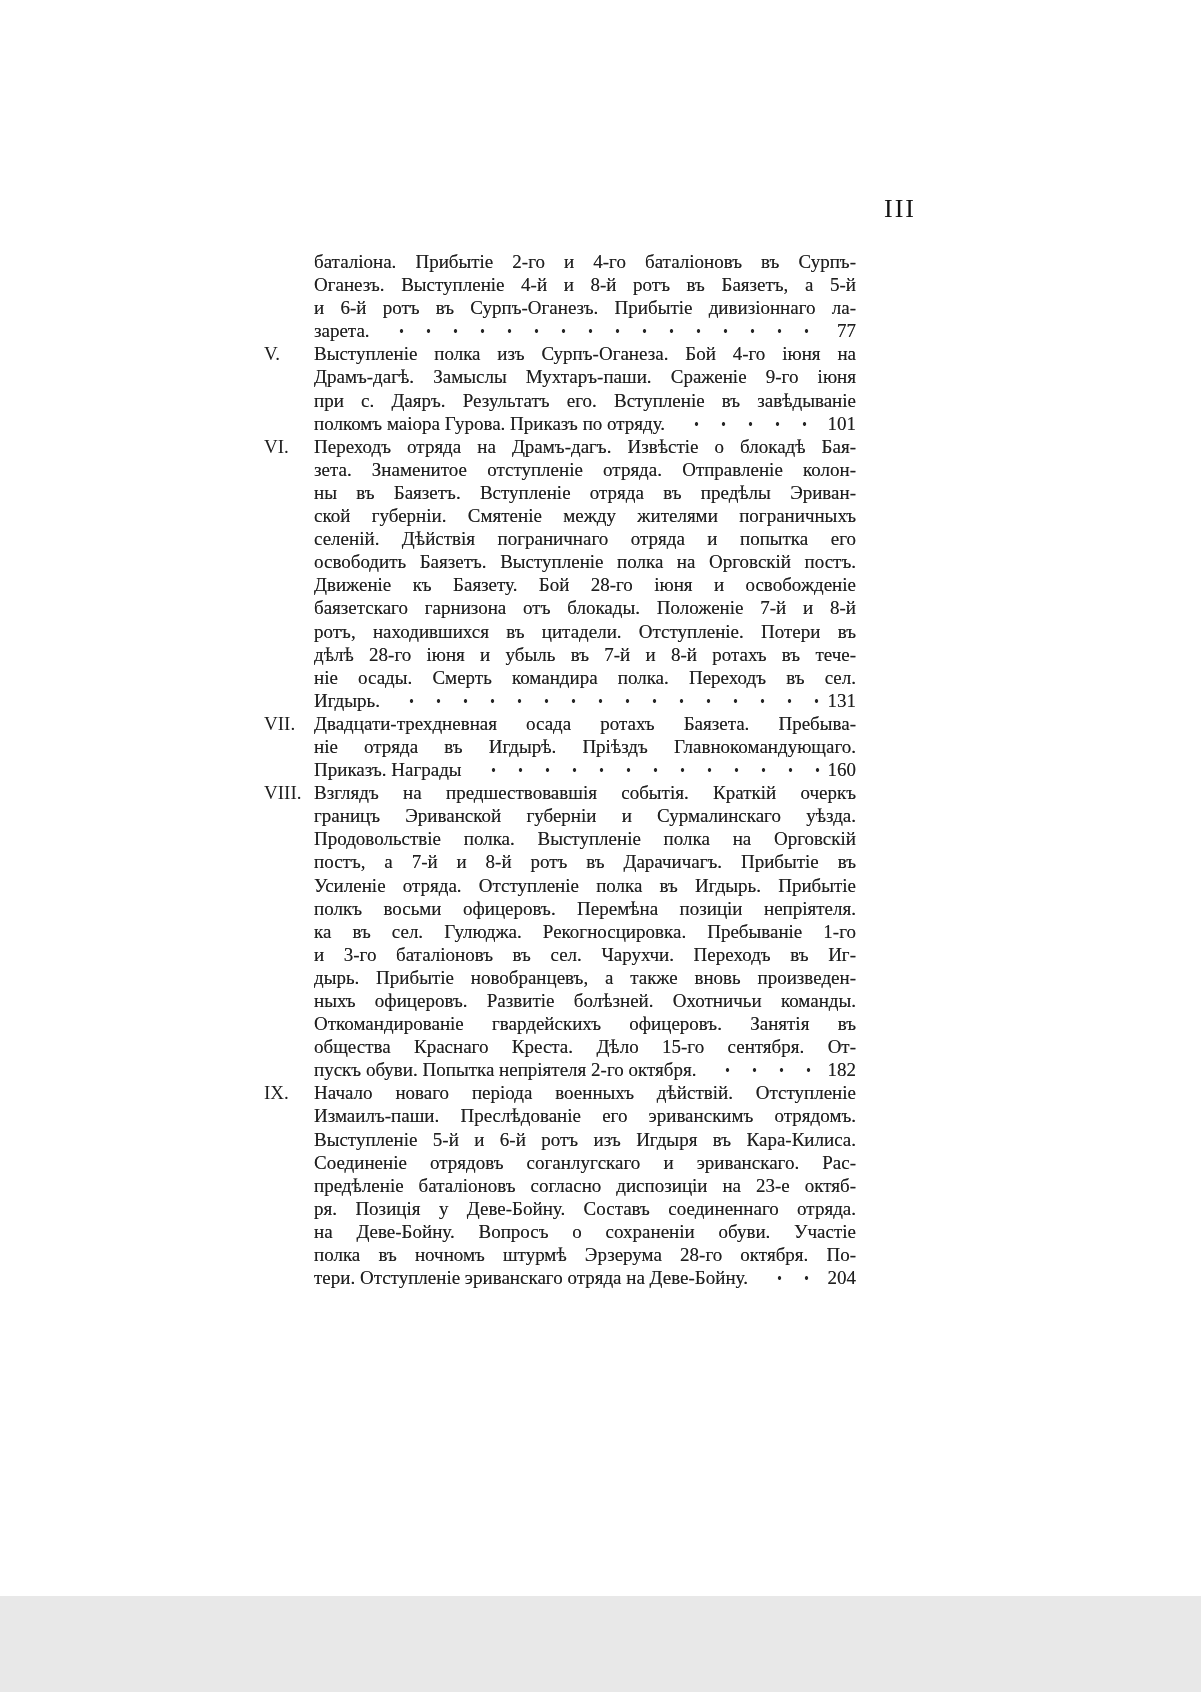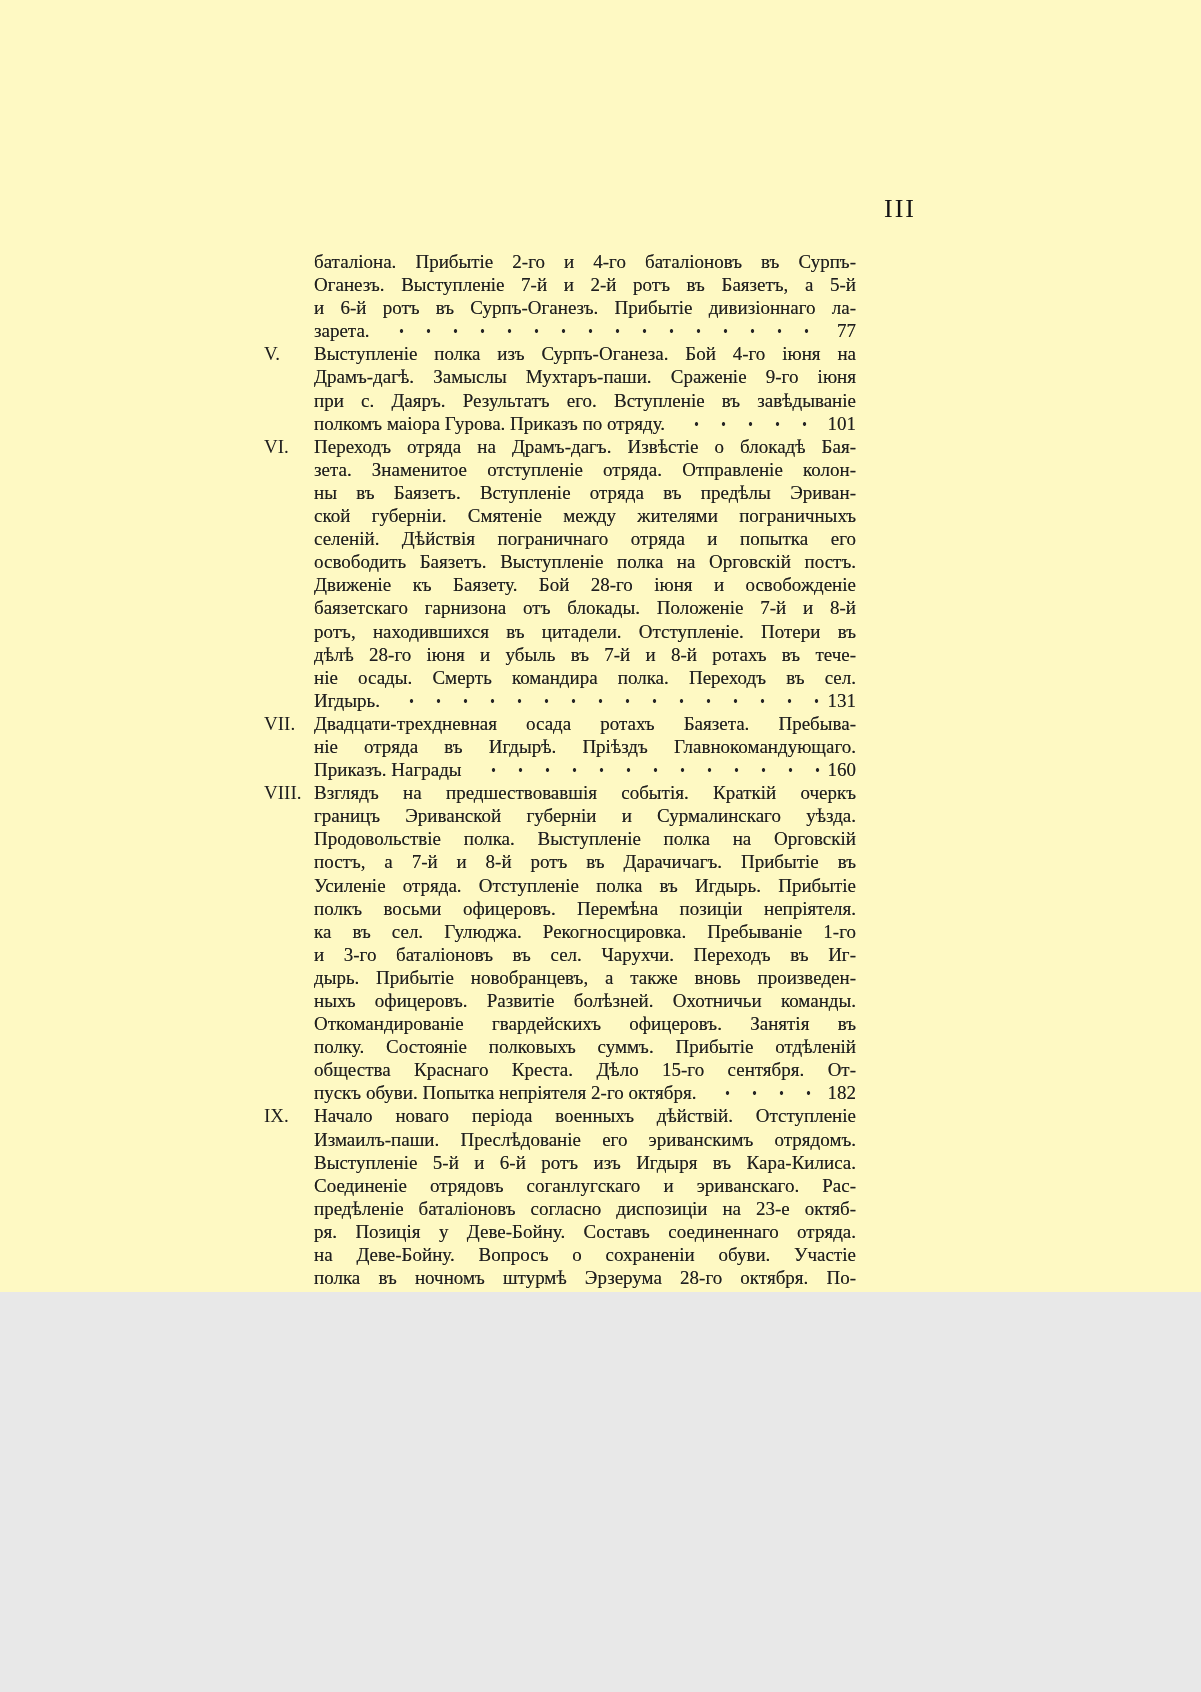--- a/index.html
+++ b/index.html
@@ -1,18 +1,18 @@
 <!DOCTYPE html>
 <html><head>
 <meta charset="utf-8">
 <style>
   html,body { margin:0; padding:0; background:#e8e8e8; }
   .page {
-    position:relative; width:1201px; height:1292px; margin:0 auto;
-    background:#fef9c3; overflow:hidden;
+    position:relative; width:1201px; height:1596px; margin:0 auto;
+    background:#ffffff; overflow:hidden;
     font-family:"Liberation Serif","DejaVu Serif",serif;
     color:#1f1f1f;
   }
   .folio {
     position:absolute; left:884px; top:194px;
     font-size:26px; letter-spacing:2px; color:#141414;
   }
   .toc { position:absolute; left:264px; top:250px; width:592px; }
   .entry { display:flex; align-items:flex-start; }
   .entry .num {
@@ -44,21 +44,21 @@
 <body>
 
 <div class="page">
   <div class="folio">III</div>
 
   <div class="toc">
       <div class="entry">
         <div class="num"></div>
         <div class="body">
           <div class="line">баталіона. Прибытіе 2-го и 4-го баталіоновъ въ Сурпъ-</div>
-          <div class="line">Оганезъ. Выступленіе 7-й и 2-й ротъ въ Баязетъ, а 5-й</div>
+          <div class="line">Оганезъ. Выступленіе 4-й и 8-й ротъ въ Баязетъ, а 5-й</div>
           <div class="line">и 6-й ротъ въ Сурпъ-Оганезъ. Прибытіе дивизіоннаго ла-</div>
           <div class="lastline">
             <span class="t">зарета.</span>
             <span class="leader"></span>
             <span class="pg">77</span>
           </div>
         </div>
       </div>
       <div class="entry">
         <div class="num">V.</div>
@@ -113,21 +113,20 @@
           <div class="line">границъ Эриванской губерніи и Сурмалинскаго уѣзда.</div>
           <div class="line">Продовольствіе полка. Выступленіе полка на Орговскій</div>
           <div class="line">постъ, а 7-й и 8-й ротъ въ Дарачичагъ. Прибытіе въ</div>
           <div class="line">Усиленіе отряда. Отступленіе полка въ Игдырь. Прибытіе</div>
           <div class="line">полкъ восьми офицеровъ. Перемѣна позиціи непріятеля.</div>
           <div class="line">ка въ сел. Гулюджа. Рекогносцировка. Пребываніе 1-го</div>
           <div class="line">и 3-го баталіоновъ въ сел. Чарухчи. Переходъ въ Иг-</div>
           <div class="line">дырь. Прибытіе новобранцевъ, а также вновь произведен-</div>
           <div class="line">ныхъ офицеровъ. Развитіе болѣзней. Охотничьи команды.</div>
           <div class="line">Откомандированіе гвардейскихъ офицеровъ. Занятія въ</div>
-          <div class="line">полку. Состояніе полковыхъ суммъ. Прибытіе отдѣленій</div>
           <div class="line">общества Краснаго Креста. Дѣло 15-го сентября. От-</div>
           <div class="lastline">
             <span class="t">пускъ обуви. Попытка непріятеля 2-го октября.</span>
             <span class="leader"></span>
             <span class="pg">182</span>
           </div>
         </div>
       </div>
       <div class="entry">
         <div class="num">IX.</div>

